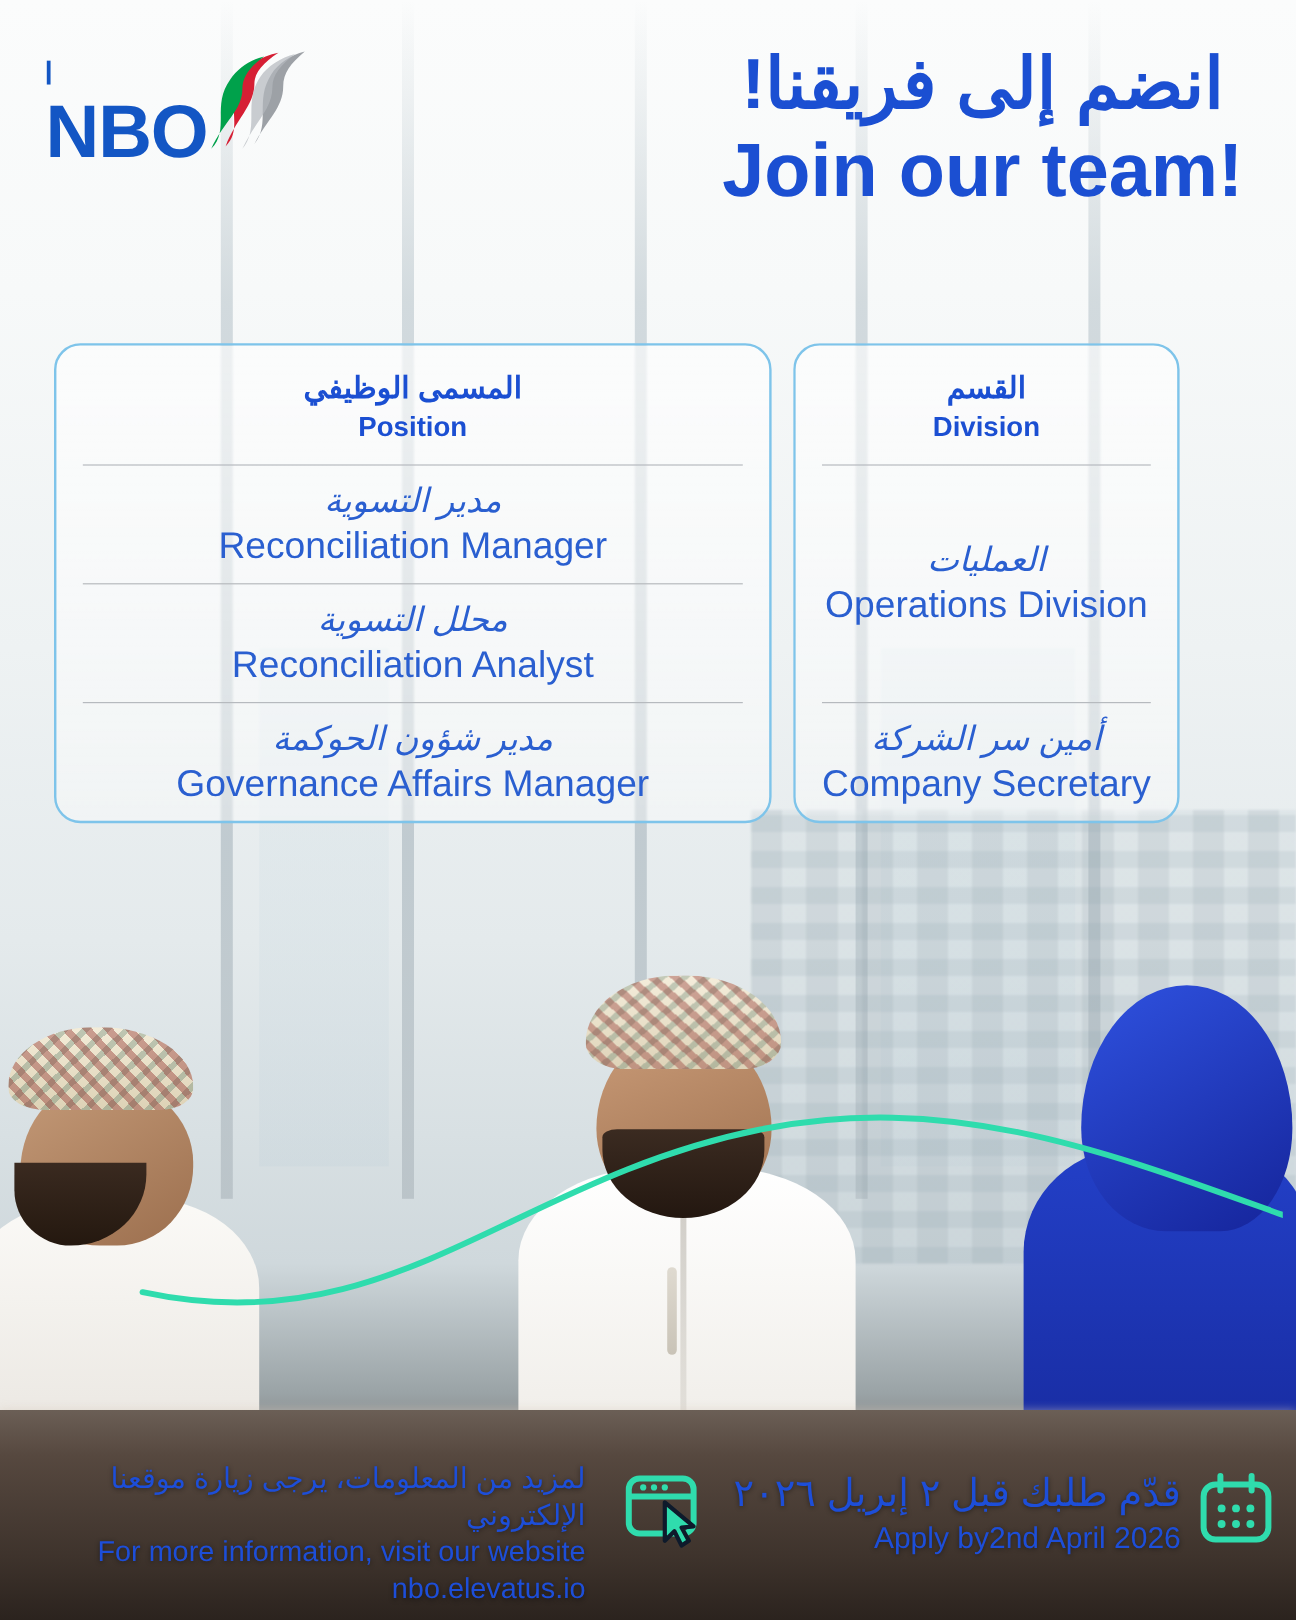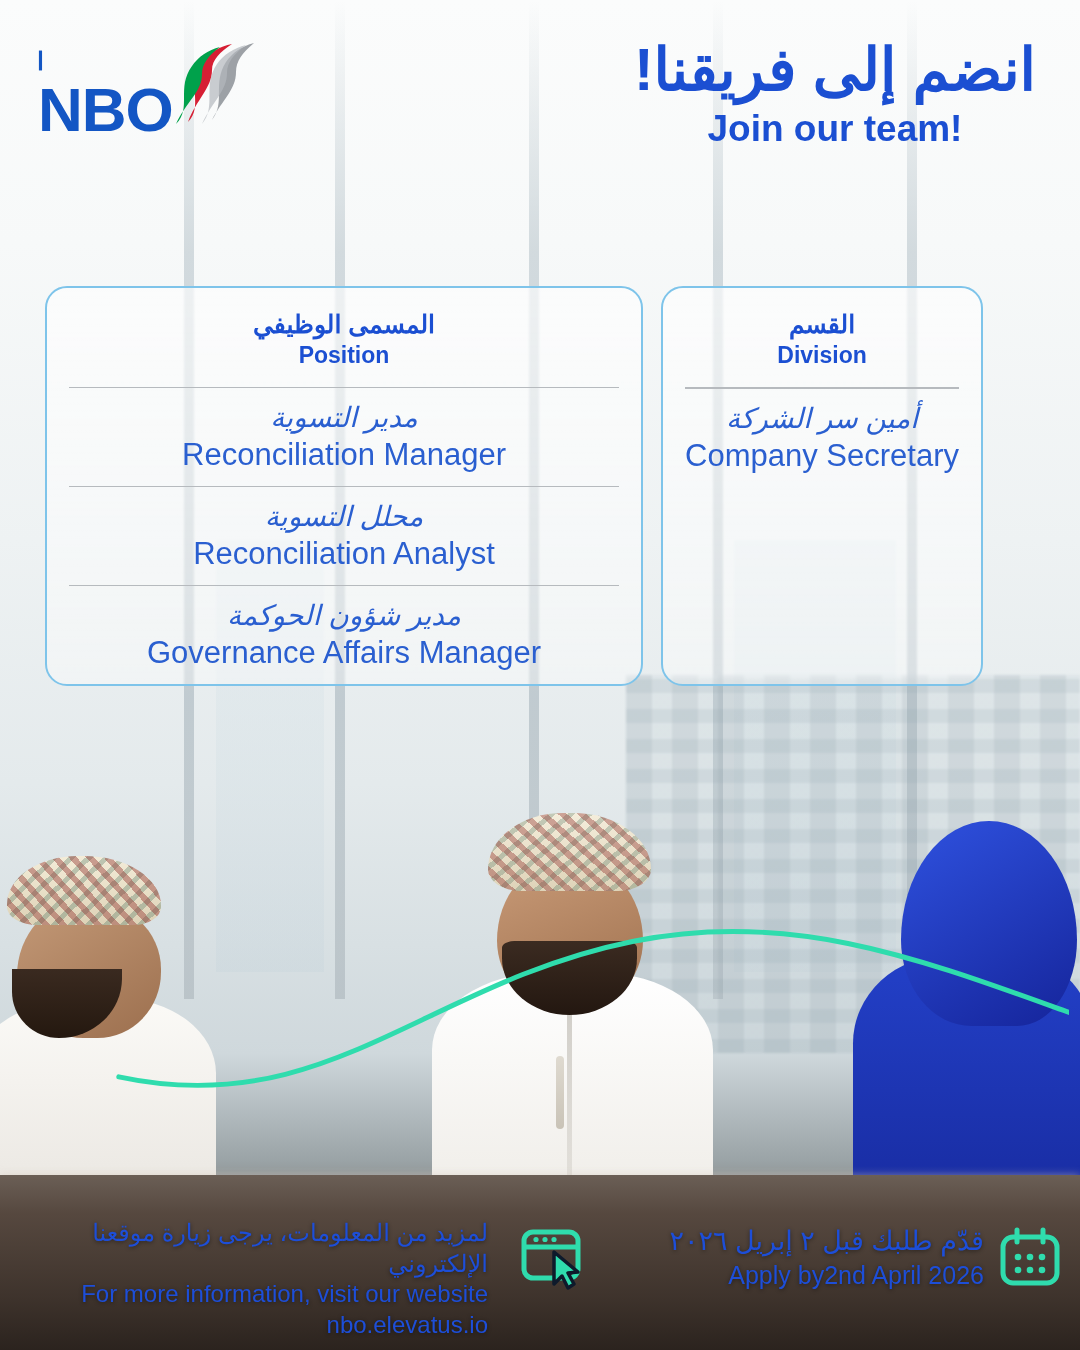--- a/index.html
+++ b/index.html
@@ -89,21 +89,21 @@
   #page { position:relative; z-index:2; width:1080px; height:1350px; }
 
   
   .logo { position:absolute; left:36px; top:36px; width:230px; height:108px; }
   .logo svg { width:100%; height:100%; }
 
   .headline { position:absolute; right:44px; top:40px; text-align:center;
               color:#1b4fd2; line-height:1.02; }
   .headline .ar { font-size:59px; font-weight:bold; letter-spacing:0px;
                   direction:rtl; white-space:nowrap; }
-  .headline .en { font-size:37px; font-weight:bold; margin-top:10px; white-space:nowrap; }
+  .headline .en { font-size:63px; font-weight:bold; margin-top:10px; white-space:nowrap; }
 
   
   .cards { position:absolute; left:45px; top:286px; width:990px; display:flex; gap:18px; }
   .card { border:2px solid #7ec4ea; border-radius:22px;
           background:linear-gradient(180deg,rgba(255,255,255,.62),rgba(255,255,255,.40));
           backdrop-filter:blur(1px); }
   .card-pos { width:598px; }
   .card-div { width:322px; }
 
   .card h3 { text-align:center; color:#1b4fd2; font-weight:bold;
@@ -126,21 +126,21 @@
   .footer { position:absolute; left:0; right:0; bottom:36px; height:96px; color:#1d4ed8; }
 
   .f-web { position:absolute; right:592px; top:0; text-align:right; line-height:1.28;
            text-shadow:0 1px 4px rgba(0,0,0,.45); }
   .f-web .ar { font-size:24px; direction:rtl; }
   .f-web .en { font-size:24px; }
   .f-web .url { font-size:24px; }
 
   .f-date { position:absolute; right:96px; top:6px; text-align:right; line-height:1.3;
             text-shadow:0 1px 4px rgba(0,0,0,.45); }
-  .f-date .ar { font-size:27px; direction:rtl; }
+  .f-date .ar { font-size:32px; direction:rtl; }
   .f-date .en { font-size:25px; }
 
   .icon-web { position:absolute; left:516px; top:4px; width:72px; height:72px; }
   .icon-cal { position:absolute; right:14px; top:4px; width:72px; height:72px; }
   .icon-web svg, .icon-cal svg { width:100%; height:100%; }
 </style>
 </head>
 <body>
 
 <div id="photo">
@@ -230,20 +230,24 @@
       </div>
     </div>
 
     <div class="card card-div">
       <h3>
         <span class="ar">القسم</span>
         <span class="en">Division</span>
       </h3>
       <div class="divider"></div>
 
+      <div class="cell div-cell-1">
+        <span class="ar">العمليات</span>
+        <span class="en">Operations Division</span>
+      </div>
       <div class="divider"></div>
 
       <div class="cell div-cell-2">
         <span class="ar">أمين سر الشركة</span>
         <span class="en">Company Secretary</span>
       </div>
     </div>
   </div>
 
   <div class="footer">

